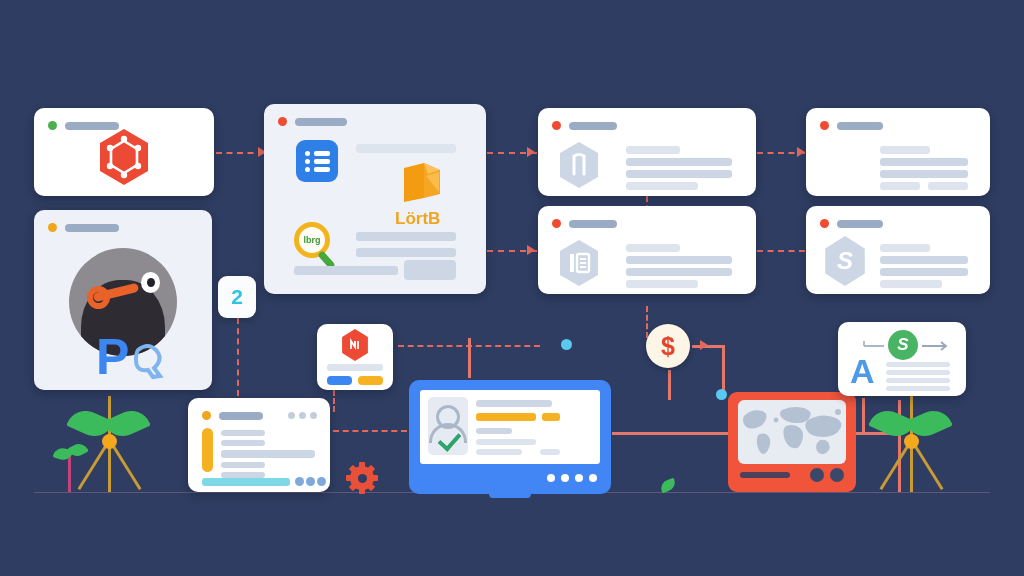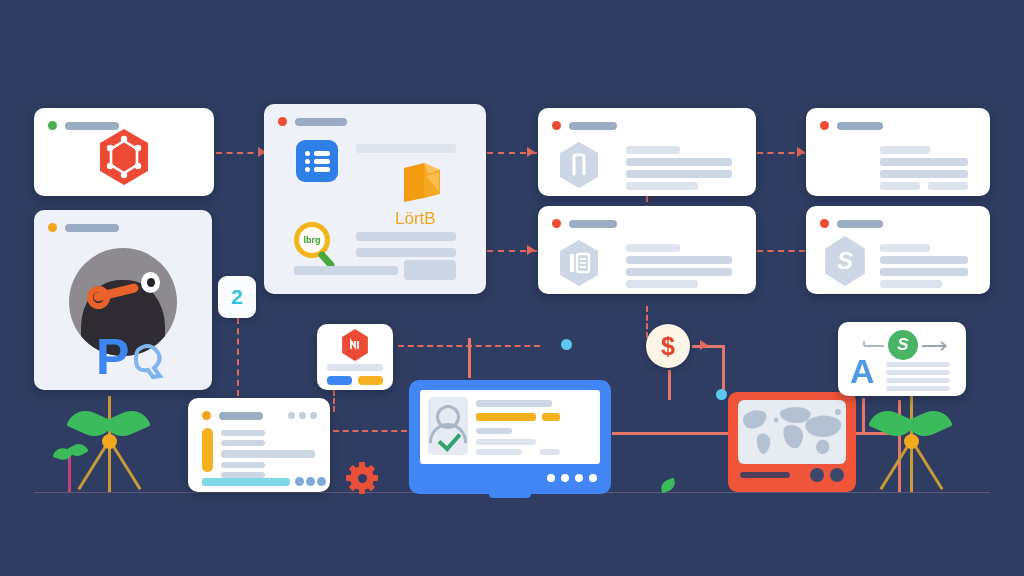--- a/index.html
+++ b/index.html
@@ -527,21 +527,21 @@
     </div>
 
     <div class="line pale" style="left:92px; top:40px; width:100px; height:9px;"></div>
 
     <svg class="cube" width="44" height="46" viewBox="0 0 44 46" style="left:136px; top:56px;">
       <path d="M4 8 L24 3 L24 38 L4 42 Z" fill="#f39c12"></path>
       <path d="M24 3 L40 10 L40 34 L24 38 Z" fill="#f5a623"></path>
       <path d="M24 3 L40 10 L28 14 Z" fill="#fcc05a"></path>
       <path d="M26 16 L39 32 L39 12 Z" fill="#fbbf52" opacity=".85"></path>
     </svg>
-    <span class="letter" style="left:131px; top:106px; font-size:17px; color:#f0a51e; font-weight:normal;">LörtB</span>
+    <span class="letter" style="left:131px; top:106px; font-size:17px; color:#f0a51e; font-weight:bold;">LörtB</span>
 
     <div class="mag-ring" style="left:30px; top:118px; width:36px; height:36px;">
       <span style="font-size:9px; color:#3a9a35; font-weight:bold;">lbrg</span>
     </div>
     <div class="mag-handle" style="left:59px; top:146px;"></div>
 
     <div class="line" style="left:92px; top:128px; width:100px; height:9px;"></div>
     <div class="line" style="left:92px; top:144px; width:100px; height:9px;"></div>
     <div class="line" style="left:30px; top:162px; width:104px; height:9px;"></div>
     <div class="line" style="left:140px; top:156px; width:52px; height:20px; border-radius:4px;"></div>

